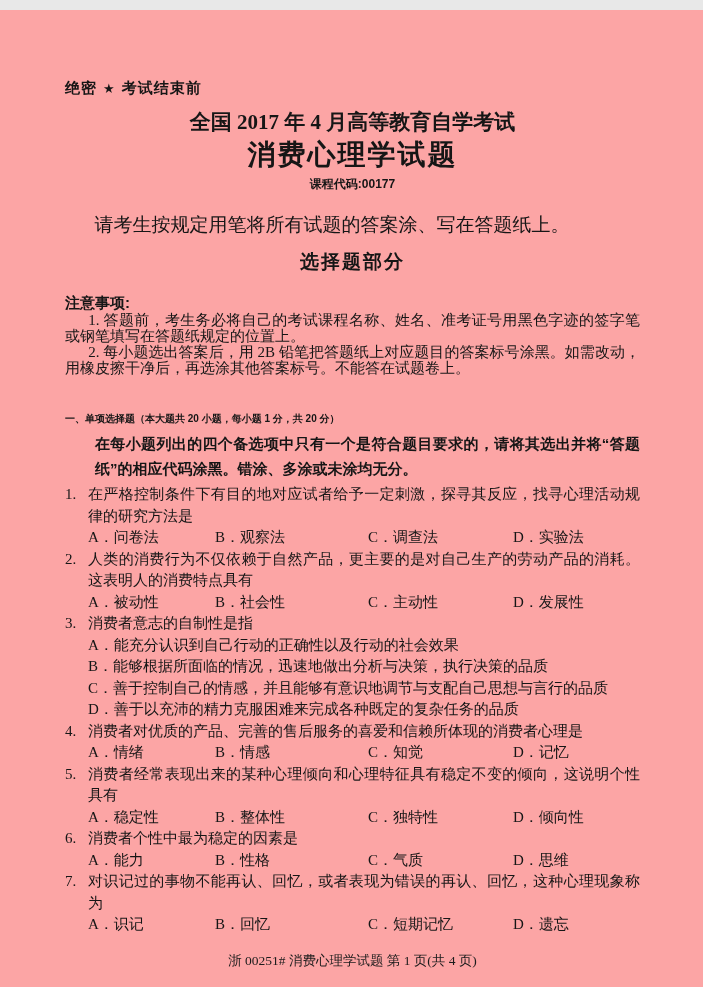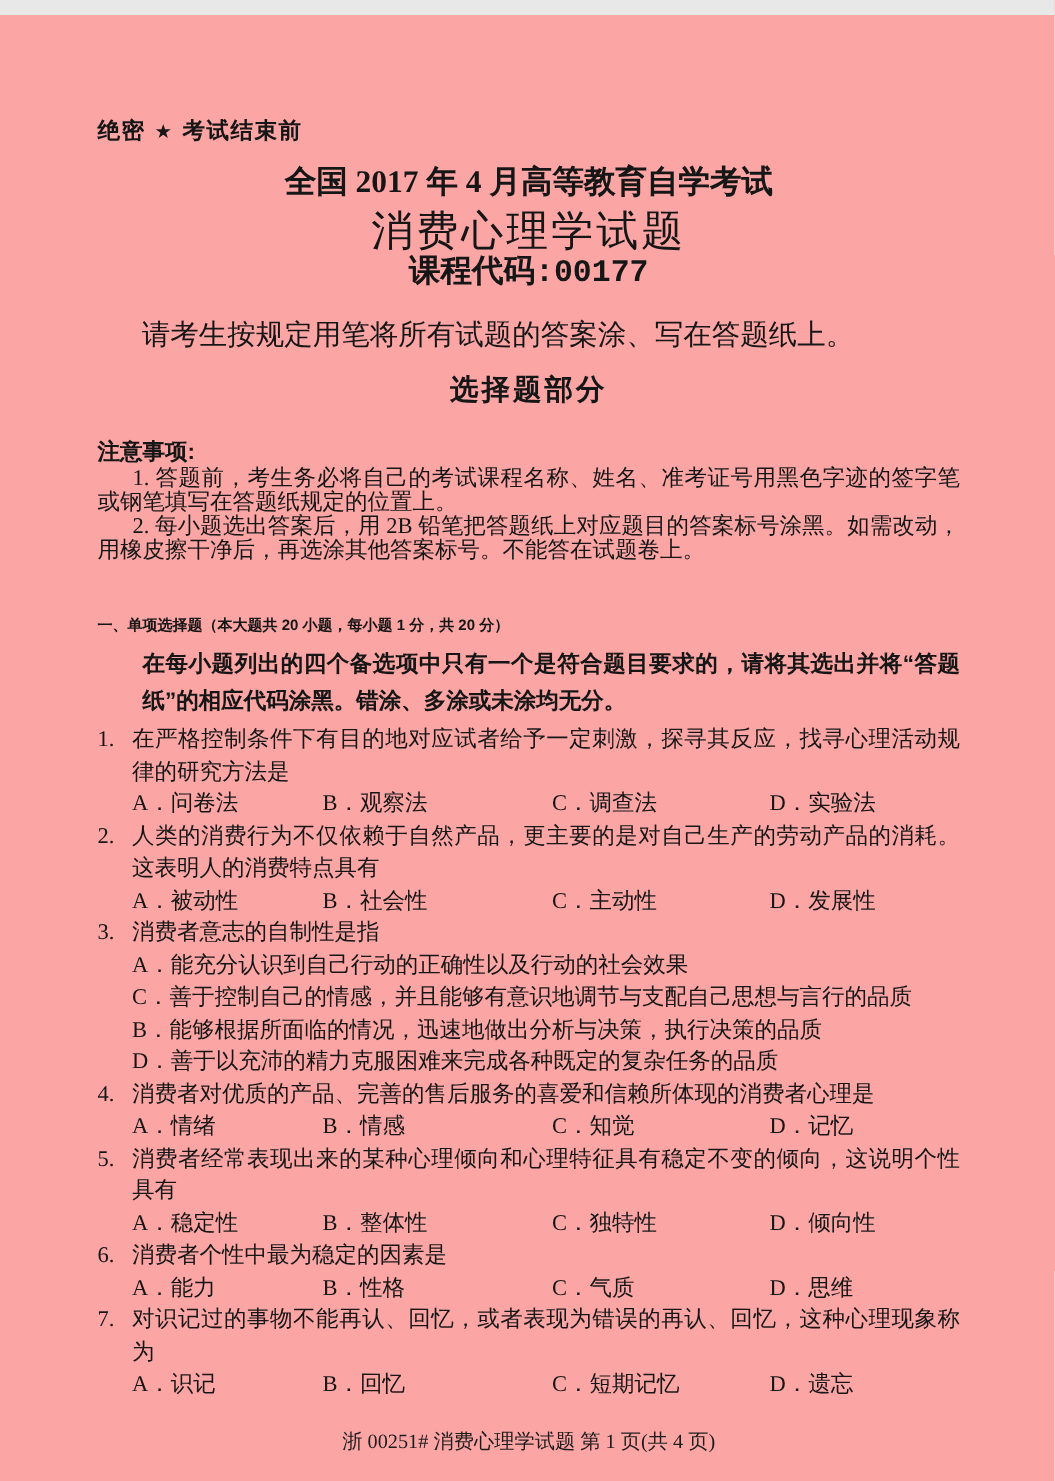--- a/index.html
+++ b/index.html
@@ -25,27 +25,27 @@
   }
   .secret-line .star { margin:0 6px; font-size:13px; }
   .session-title {
     margin-top:13px; text-align:center;
     font-weight:bold; font-size:21px; line-height:24px;
     font-family:"Liberation Serif","DejaVu Serif",serif;
   }
   .main-title {
     margin-top:5px; text-align:center;
     font-family:"Liberation Sans","DejaVu Sans",sans-serif;
-    font-weight:normal; font-size:28px; line-height:32px;
+    font-weight:bold; font-size:28px; line-height:32px;
     letter-spacing:2px;
   }
   .course-code {
     margin-top:3px; text-align:center;
-    font-family:Liberation Mono, monospace;
-    font-weight:bold; font-size:21px; line-height:20px;
+    font-family:Liberation Sans, sans-serif;
+    font-weight:bold; font-size:12px; line-height:20px;
   }
   .instruction-line {
     margin-top:21px; font-size:19px; line-height:20px;
     text-indent:1.55em;
   }
   .section-part-title {
     margin-top:15px; text-align:center;
     font-family:Liberation Sans, sans-serif;
     font-weight:bold; font-size:19px; line-height:23px;
     letter-spacing:2px;
@@ -127,22 +127,22 @@
           <span>C．主动性</span>
           <span>D．发展性</span>
         </div>
       </div>
 
       <div class="q">
         <span class="q-num">3.</span>
         <span class="q-text">消费者意志的自制性是指</span>
         <div class="opts-stack">
           <div>A．能充分认识到自己行动的正确性以及行动的社会效果</div>
+          <div>B．能够根据所面临的情况，迅速地做出分析与决策，执行决策的品质</div>
           <div>C．善于控制自己的情感，并且能够有意识地调节与支配自己思想与言行的品质</div>
-          <div>B．能够根据所面临的情况，迅速地做出分析与决策，执行决策的品质</div>
           <div>D．善于以充沛的精力克服困难来完成各种既定的复杂任务的品质</div>
         </div>
       </div>
 
       <div class="q">
         <span class="q-num">4.</span>
         <span class="q-text">消费者对优质的产品、完善的售后服务的喜爱和信赖所体现的消费者心理是</span>
         <div class="opts-row">
           <span>A．情绪</span>
           <span>B．情感</span>

